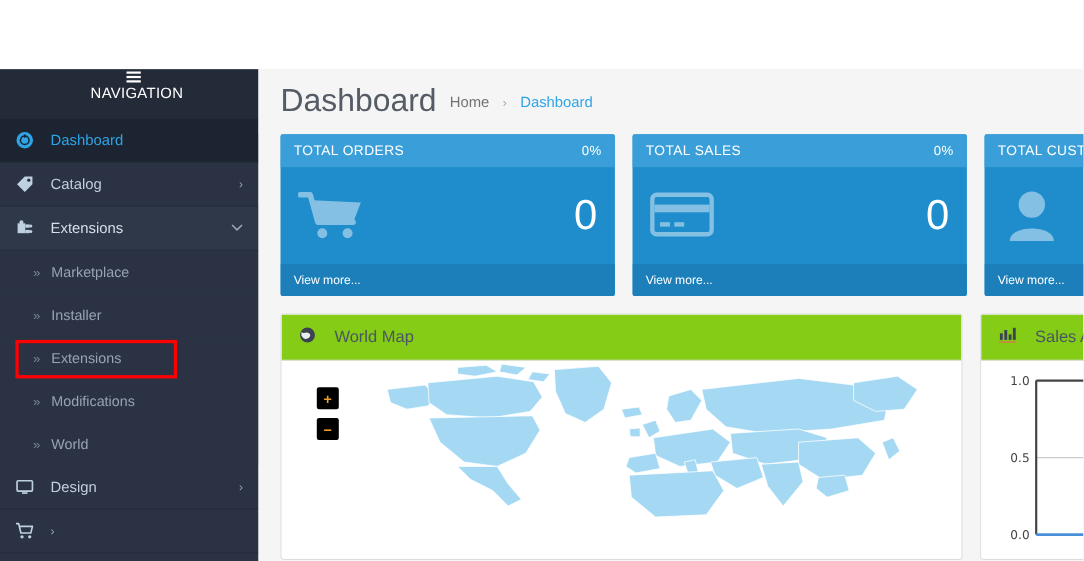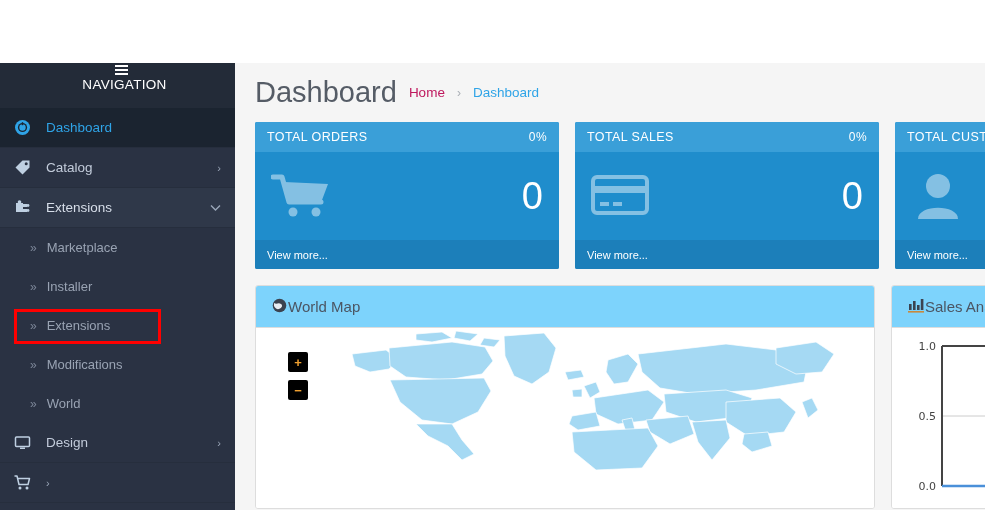--- a/index.html
+++ b/index.html
@@ -78,21 +78,21 @@
   
   #main {
     position:absolute; left:235px; top:63px;
     width:750px; height:447px; background:#F5F5F5; overflow:hidden;
   }
   #page-head {
     height:59px; padding:0 20px; display:flex; align-items:center;
     gap:12px; background:#F5F5F5;
   }
   #page-title { font-size:29px; color:#555C66; font-weight:normal; }
-  .crumb { font-size:13.5px; color:#be185d; }
+  .crumb { font-size:13.5px; color:#737373; }
   .crumb.link { color:#2FA4E7; }
   .crumb-sep { font-size:12px; color:#A8ADB4; }
 
   
   #tiles { display:flex; gap:16px; padding:0 20px; }
   .tile {
     width:304px; flex:0 0 304px; background:#1F8DCC; color:#FFFFFF;
     border-radius:2px; overflow:hidden; position:relative;
   }
   .tile-head {
@@ -114,22 +114,22 @@
 
   
   #panels { display:flex; gap:16px; padding:16px 20px 0 20px; }
   .panel {
     background:#FFFFFF; border:1px solid #DDDDDD; border-radius:3px;
     overflow:hidden;
   }
   #map-panel { width:620px; flex:0 0 620px; }
   #chart-panel { width:300px; flex:0 0 300px; }
   .panel-head {
-    height:42px; background:#7dd3fc; border-bottom:1px solid #DDDDDD;
-    display:flex; align-items:center; gap:1px; padding:0 16px;
+    height:42px; background:#84cc16; border-bottom:1px solid #DDDDDD;
+    display:flex; align-items:center; gap:17px; padding:0 16px;
     font-size:15px; color:#4B5563;
   }
   .panel-body { position:relative; background:#FFFFFF; }
   #map-body { height:180px; overflow:hidden; }
   #chart-body { height:180px; padding:10px 6px 0 6px; }
 
   .map-zoom {
     position:absolute; left:32px; width:20px; height:20px;
     background:#000000; color:#F0A030; font-size:13px; font-weight:bold;
     display:flex; align-items:center; justify-content:center;

